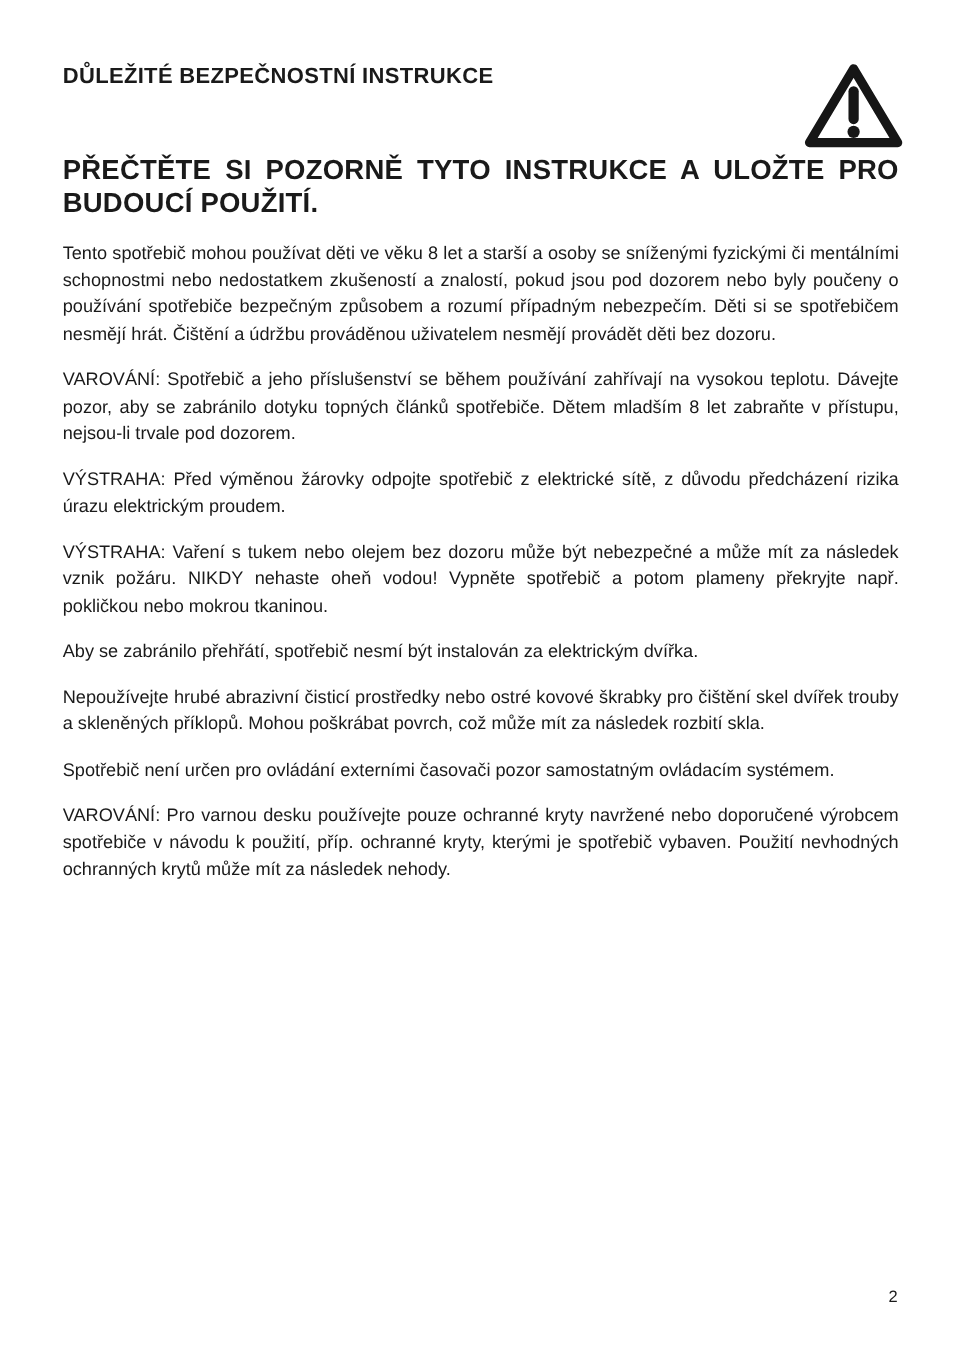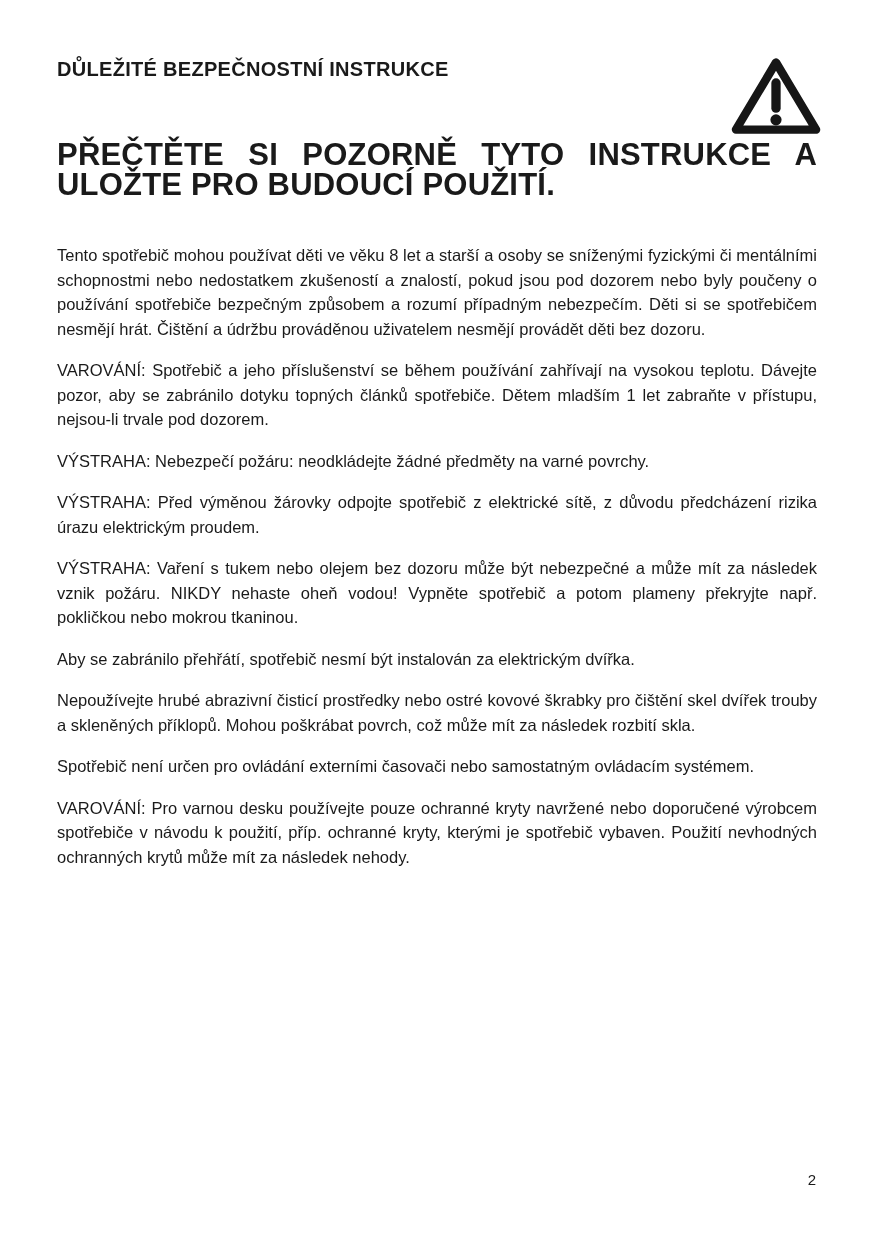--- a/index.html
+++ b/index.html
@@ -33,29 +33,29 @@
     letter-spacing: 0.3px;
   }
   .warning-icon {
     position: absolute;
     top: 0px;
     right: -6px;
     width: 94px;
     height: 82px;
   }
   .section-heading {
-    font-size: 31px;
+    font-size: 25px;
     font-weight: bold;
     line-height: 30px;
     margin: 58px 0 0 0;
     text-align: justify;
     letter-spacing: 0.2px;
   }
   .paragraphs {
-    margin-top: 43px;
+    margin-top: 18px;
   }
   .body-paragraph {
     font-size: 16.5px;
     line-height: 24.5px;
     text-align: justify;
     margin: 0 0 17px 0;
   }
   .page-number {
     position: absolute;
     right: 58px;
@@ -78,25 +78,24 @@
         <line x1="50" y1="29" x2="50" y2="56" stroke="#161616" stroke-width="10" stroke-linecap="round"></line>
         <circle cx="50" cy="68.5" r="6" fill="#161616"></circle>
       </svg>
     </div>
   </div>
 
   <h2 class="section-heading">PŘEČTĚTE SI POZORNĚ TYTO INSTRUKCE A ULOŽTE PRO BUDOUCÍ POUŽITÍ.</h2>
 
   <div class="paragraphs">
       <p class="body-paragraph">Tento spotřebič mohou používat děti ve věku 8 let a starší a osoby se sníženými fyzickými či mentálními schopnostmi nebo nedostatkem zkušeností a znalostí, pokud jsou pod dozorem nebo byly poučeny o používání spotřebiče bezpečným způsobem a rozumí případným nebezpečím. Děti si se spotřebičem nesmějí hrát. Čištění a údržbu prováděnou uživatelem nesmějí provádět děti bez dozoru.</p>
-      <p class="body-paragraph">VAROVÁNÍ: Spotřebič a jeho příslušenství se během používání zahřívají na vysokou teplotu. Dávejte pozor, aby se zabránilo dotyku topných článků spotřebiče. Dětem mladším 1 let zabraňte v přístupu, nejsou-li trvale pod dozorem.</p>
-      <p class="body-paragraph">VÝSTRAHA: Nebezpečí požáru: neodkládejte žádné předměty na varné povrchy.</p>
+      <p class="body-paragraph">VAROVÁNÍ: Spotřebič a jeho příslušenství se během používání zahřívají na vysokou teplotu. Dávejte pozor, aby se zabránilo dotyku topných článků spotřebiče. Dětem mladším 8 let zabraňte v přístupu, nejsou-li trvale pod dozorem.</p>
       <p class="body-paragraph">VÝSTRAHA: Před výměnou žárovky odpojte spotřebič z elektrické sítě, z důvodu předcházení rizika úrazu elektrickým proudem.</p>
       <p class="body-paragraph">VÝSTRAHA: Vaření s tukem nebo olejem bez dozoru může být nebezpečné a může mít za následek vznik požáru. NIKDY nehaste oheň vodou! Vypněte spotřebič a potom plameny překryjte např. pokličkou nebo mokrou tkaninou.</p>
       <p class="body-paragraph">Aby se zabránilo přehřátí, spotřebič nesmí být instalován za elektrickým dvířka.</p>
       <p class="body-paragraph">Nepoužívejte hrubé abrazivní čisticí prostředky nebo ostré kovové škrabky pro čištění skel dvířek trouby a skleněných příklopů. Mohou poškrábat povrch, což může mít za následek rozbití skla.</p>
-      <p class="body-paragraph">Spotřebič není určen pro ovládání externími časovači nebo samostatným ovládacím systémem.</p>
+      <p class="body-paragraph">Spotřebič není určen pro ovládání externími časovači pozor samostatným ovládacím systémem.</p>
       <p class="body-paragraph">VAROVÁNÍ: Pro varnou desku používejte pouze ochranné kryty navržené nebo doporučené výrobcem spotřebiče v návodu k použití, příp. ochranné kryty, kterými je spotřebič vybaven. Použití nevhodných ochranných krytů může mít za následek nehody.</p>
     </div>
 
   <div class="page-number">2</div>
 
 </div>
 
 </body></html>

